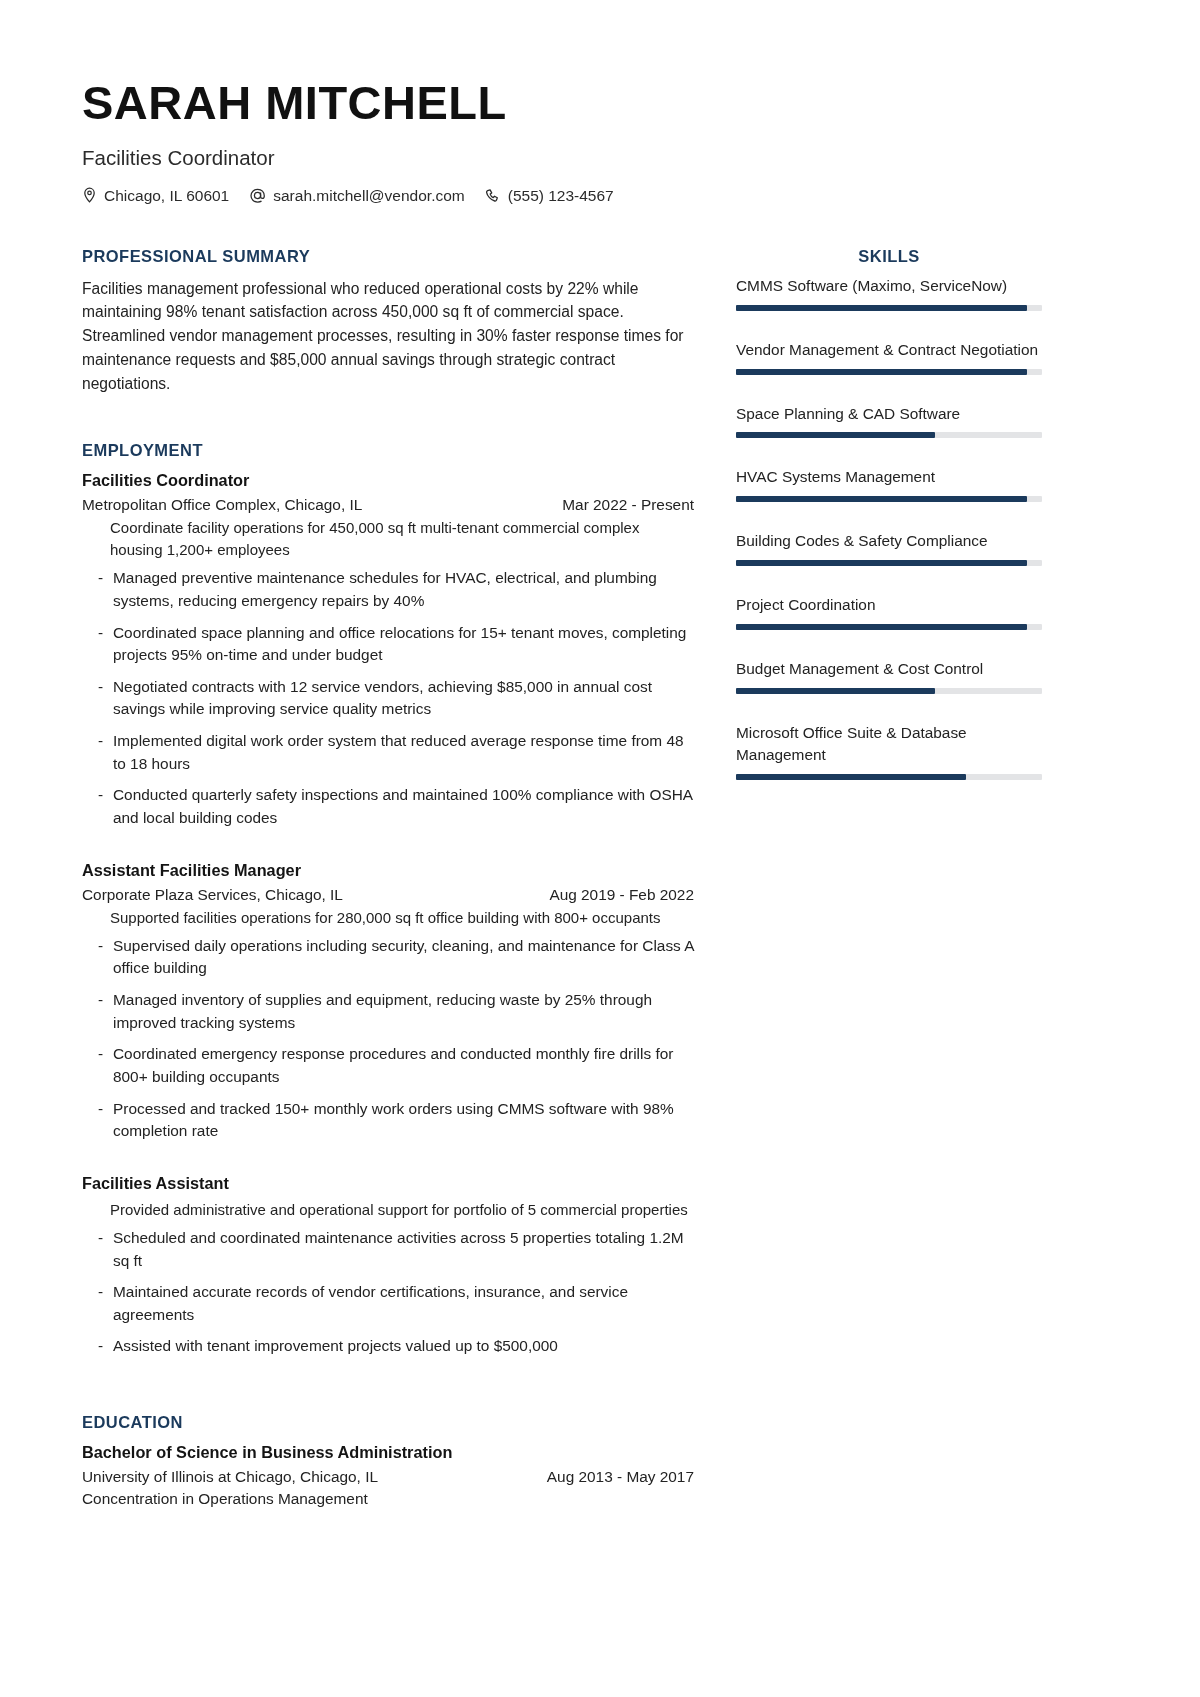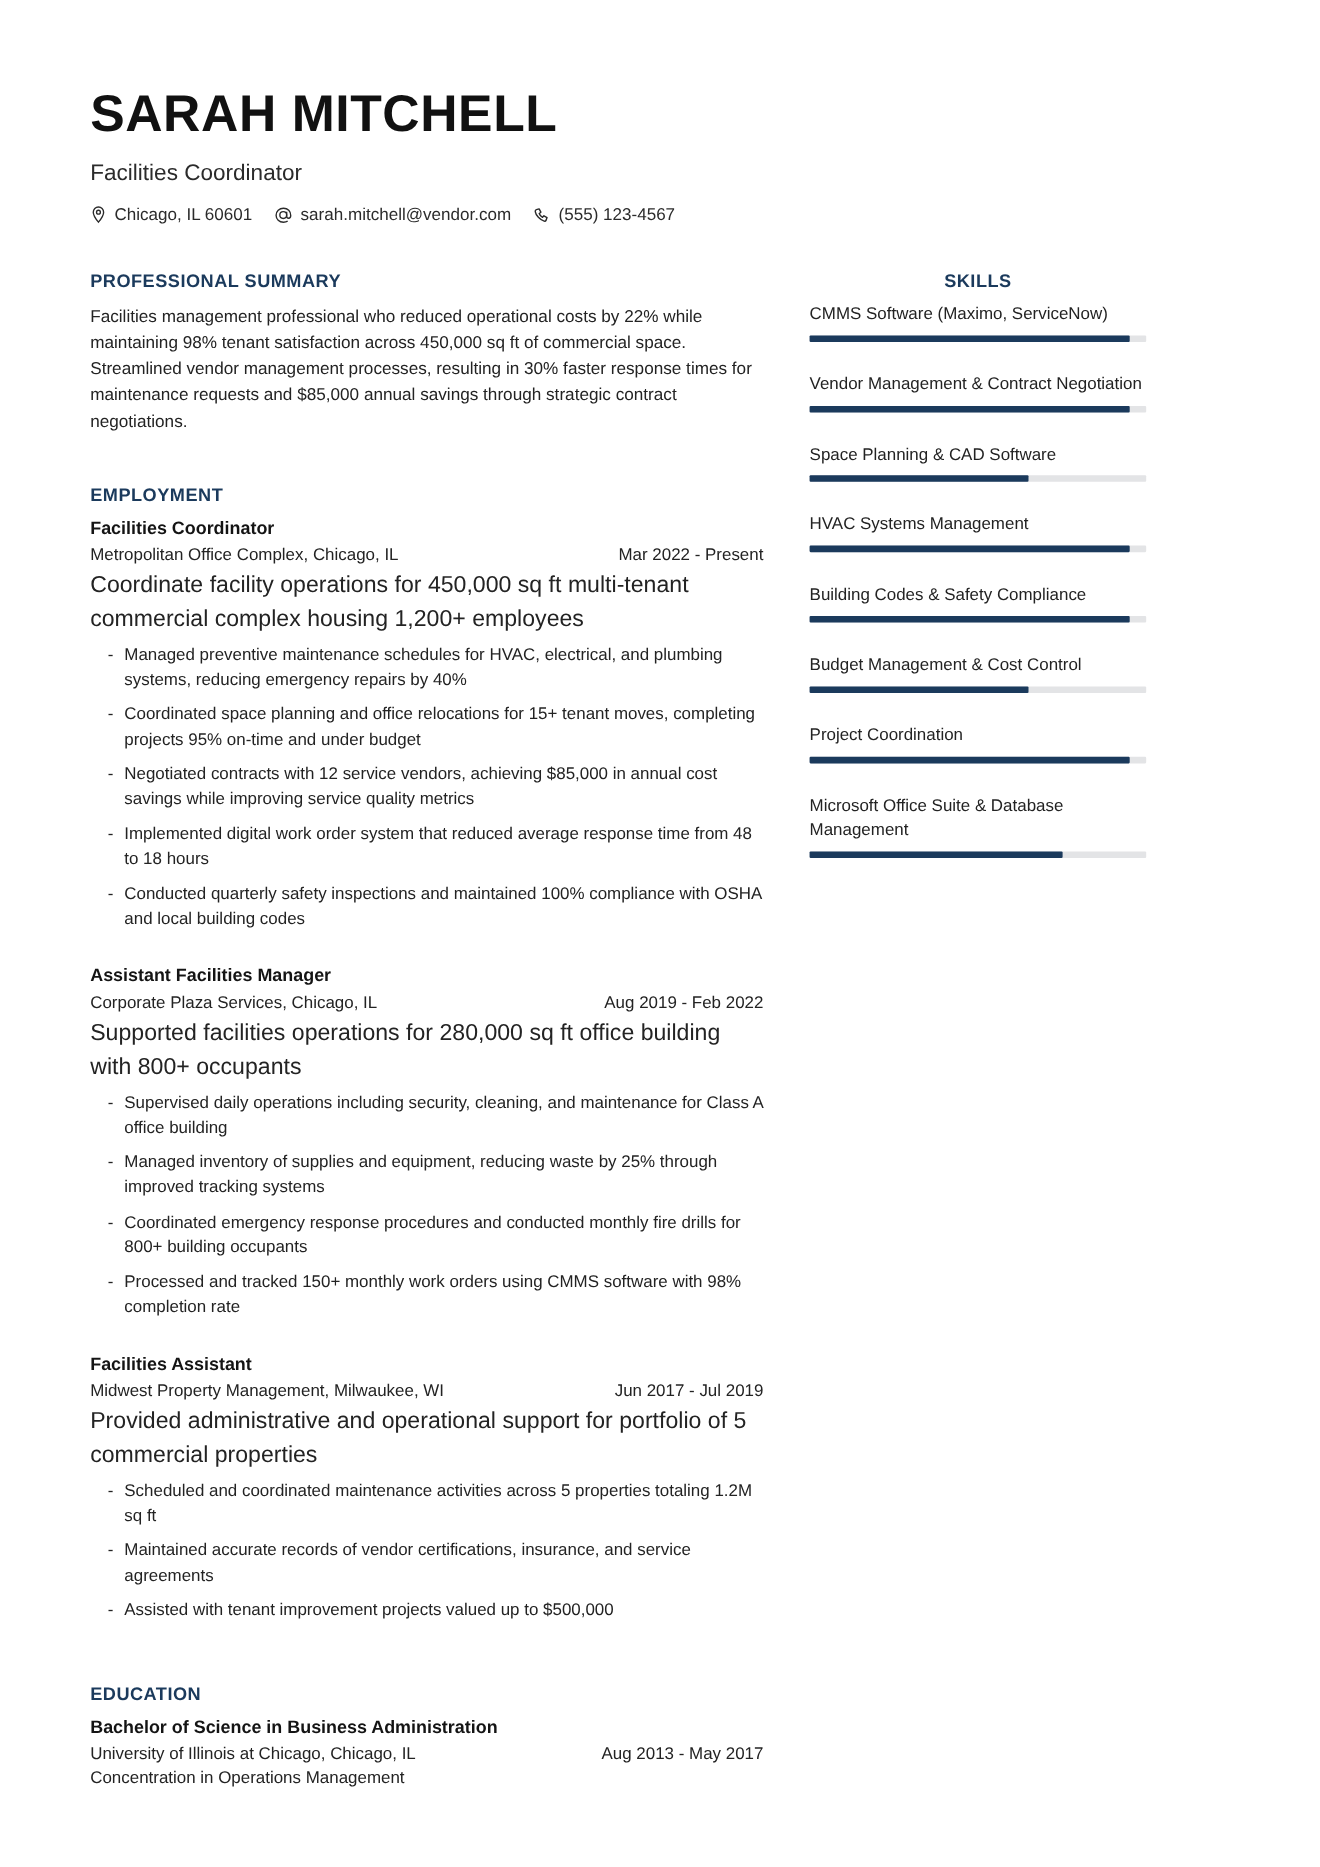--- a/index.html
+++ b/index.html
@@ -85,24 +85,25 @@
     display: flex;
     justify-content: space-between;
     align-items: baseline;
     font-size: 15.4px;
     color: #232323;
     margin-bottom: 3px;
   }
   .emp-company { }
   .emp-dates { white-space: nowrap; }
   .emp-desc {
-    font-size: 21px;
+    font-size: 15px;
     line-height: 1.47;
     color: #232323;
     margin-bottom: 6px;
+    margin-left: 28px;
   }
   ul.bullets {
     list-style: none;
     margin: 0 0 0 0;
     padding: 0;
   }
   ul.bullets li {
     position: relative;
     padding-left: 31px;
     font-size: 15.4px;
@@ -248,24 +249,20 @@
               <ul class="bullets">
                 <li>Supervised daily operations including security, cleaning, and maintenance for Class A office building</li>
                 <li>Managed inventory of supplies and equipment, reducing waste by 25% through improved tracking systems</li>
                 <li>Coordinated emergency response procedures and conducted monthly fire drills for 800+ building occupants</li>
                 <li>Processed and tracked 150+ monthly work orders using CMMS software with 98% completion rate</li>
               </ul>
             </div>
             <div class="spacer-job"></div>
             <div class="emp-block">
               <div class="emp-role">Facilities Assistant</div>
-              <div class="emp-line">
-                <span class="emp-company">Midwest Property Management, Milwaukee, WI</span>
-                <span class="emp-dates">Jun 2017 - Jul 2019</span>
-              </div>
               <div class="emp-desc">Provided administrative and operational support for portfolio of 5 commercial properties</div>
               <ul class="bullets">
                 <li>Scheduled and coordinated maintenance activities across 5 properties totaling 1.2M sq ft</li>
                 <li>Maintained accurate records of vendor certifications, insurance, and service agreements</li>
                 <li>Assisted with tenant improvement projects valued up to $500,000</li>
               </ul>
             </div>
           </div>
       </section>
 
@@ -315,29 +312,29 @@
                 <div class="skill-fill" style="width: 95%; background: rgb(27, 58, 92);"></div>
               </div>
             </div>
             <div class="skill">
               <div class="skill-label">Building Codes &amp; Safety Compliance</div>
               <div class="skill-track">
                 <div class="skill-fill" style="width: 95%; background: rgb(27, 58, 92);"></div>
               </div>
             </div>
             <div class="skill">
+              <div class="skill-label">Project Coordination</div>
+              <div class="skill-track">
+                <div class="skill-fill" style="width: 95%; background: rgb(27, 58, 92);"></div>
+              </div>
+            </div>
+            <div class="skill">
               <div class="skill-label">Budget Management &amp; Cost Control</div>
               <div class="skill-track">
                 <div class="skill-fill" style="width: 65%; background: rgb(27, 58, 92);"></div>
-              </div>
-            </div>
-            <div class="skill">
-              <div class="skill-label">Project Coordination</div>
-              <div class="skill-track">
-                <div class="skill-fill" style="width: 95%; background: rgb(27, 58, 92);"></div>
               </div>
             </div>
             <div class="skill">
               <div class="skill-label">Microsoft Office Suite &amp; Database Management</div>
               <div class="skill-track">
                 <div class="skill-fill" style="width: 75%; background: rgb(27, 58, 92);"></div>
               </div>
             </div>
           </div>
       </section>

